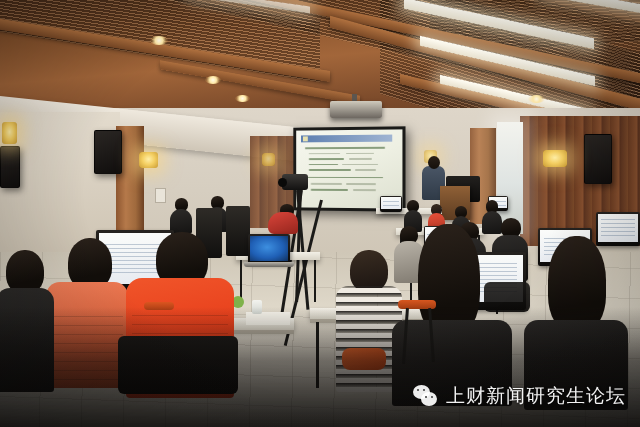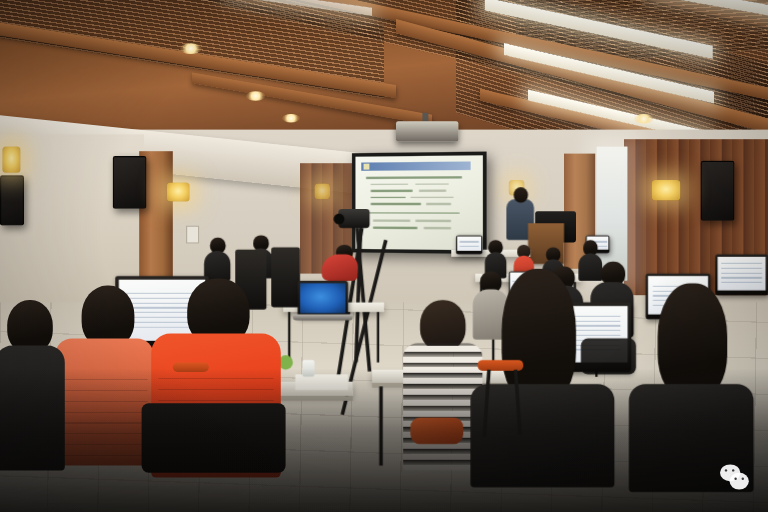--- a/index.html
+++ b/index.html
@@ -406,15 +406,16 @@
 
   <div class="layer" id="watermark">
     <div id="wechat-icon">
       <span class="bubble" style="left:0;top:0;width:17px;height:14px;"></span>
       <span class="bub-dot" style="left:4px;top:4px;width:2.4px;height:2.4px;"></span>
       <span class="bub-dot" style="left:10px;top:4px;width:2.4px;height:2.4px;"></span>
       <span class="bubble" style="left:8px;top:7px;width:16px;height:14px;"></span>
       <span class="bub-dot" style="left:12px;top:11px;width:2.2px;height:2.2px;"></span>
       <span class="bub-dot" style="left:18px;top:11px;width:2.2px;height:2.2px;"></span>
     </div>
+    <span id="watermark-text">上财新闻研究生论坛</span>
   </div>
 
 </div>
 
 </body></html>

